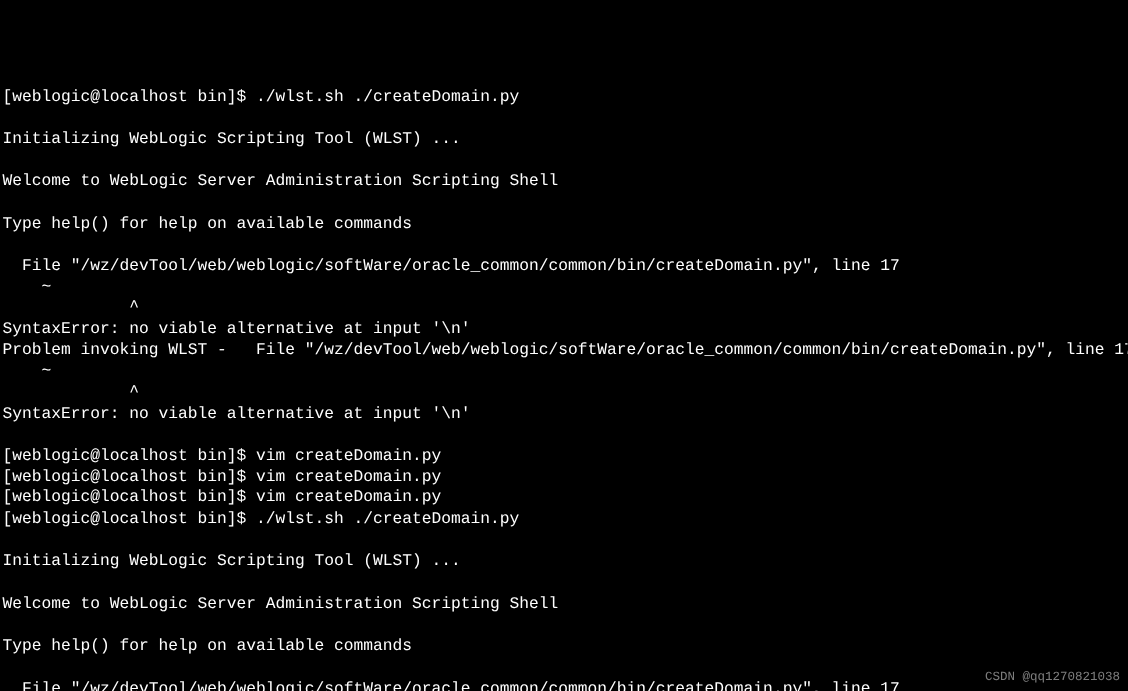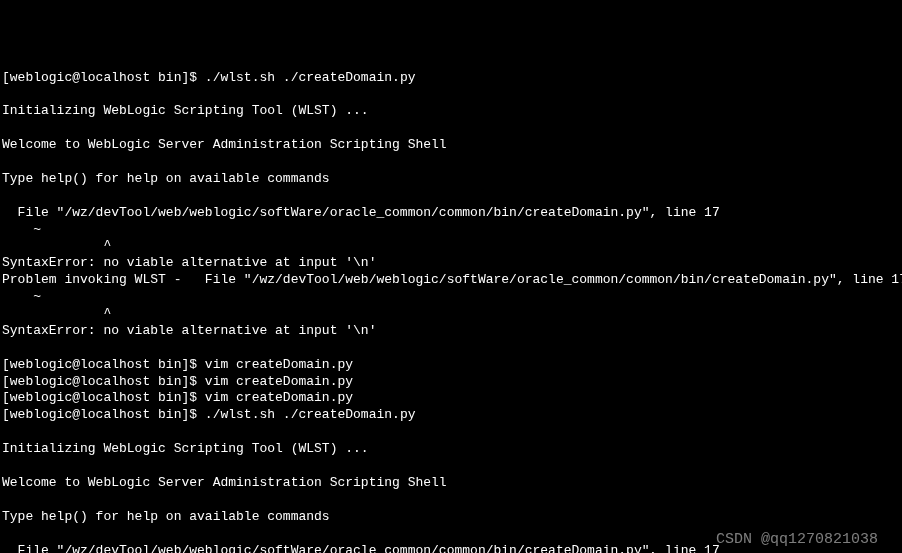--- a/index.html
+++ b/index.html
@@ -19,23 +19,23 @@
       overflow: hidden;
       white-space: pre;
       position: relative;
     }
     .terminal {
       white-space: pre;
     }
     .watermark {
       position: absolute;
       bottom: 4px;
-      right: 24px;
+      right: 6px;
       color: #d0d0d0;
-      font-size: 15px;
+      font-size: 10px;
       opacity: 0.6;
     }
   </style>
 </head>
 <body>
 
 
 
 <div class="terminal"><span>[weblogic@localhost bin]$ </span><span>./wlst.sh ./createDomain.py</span>
 <span></span>

